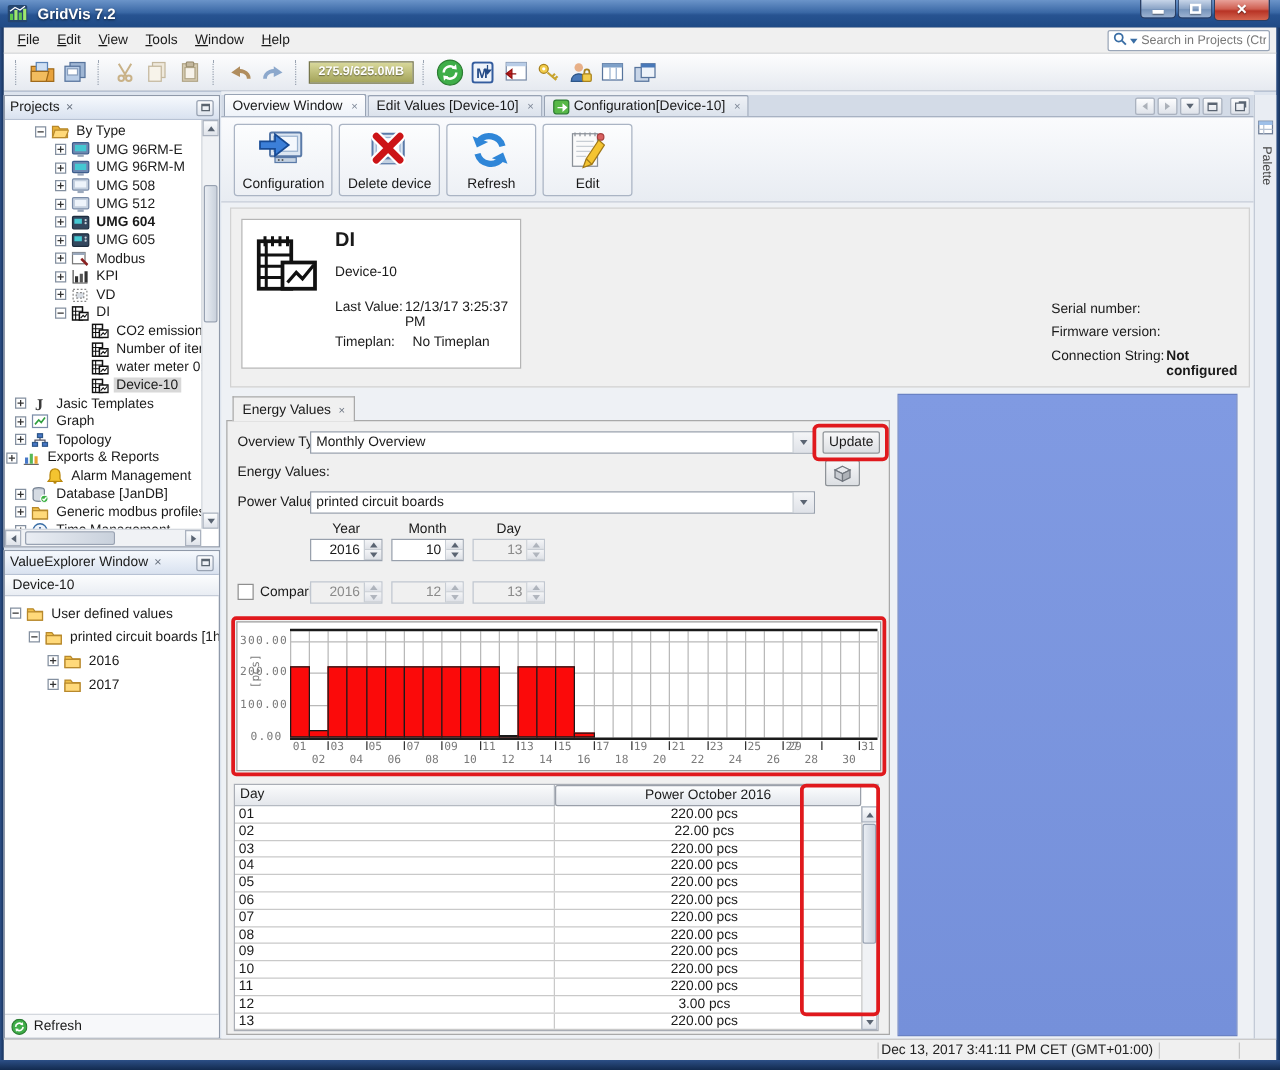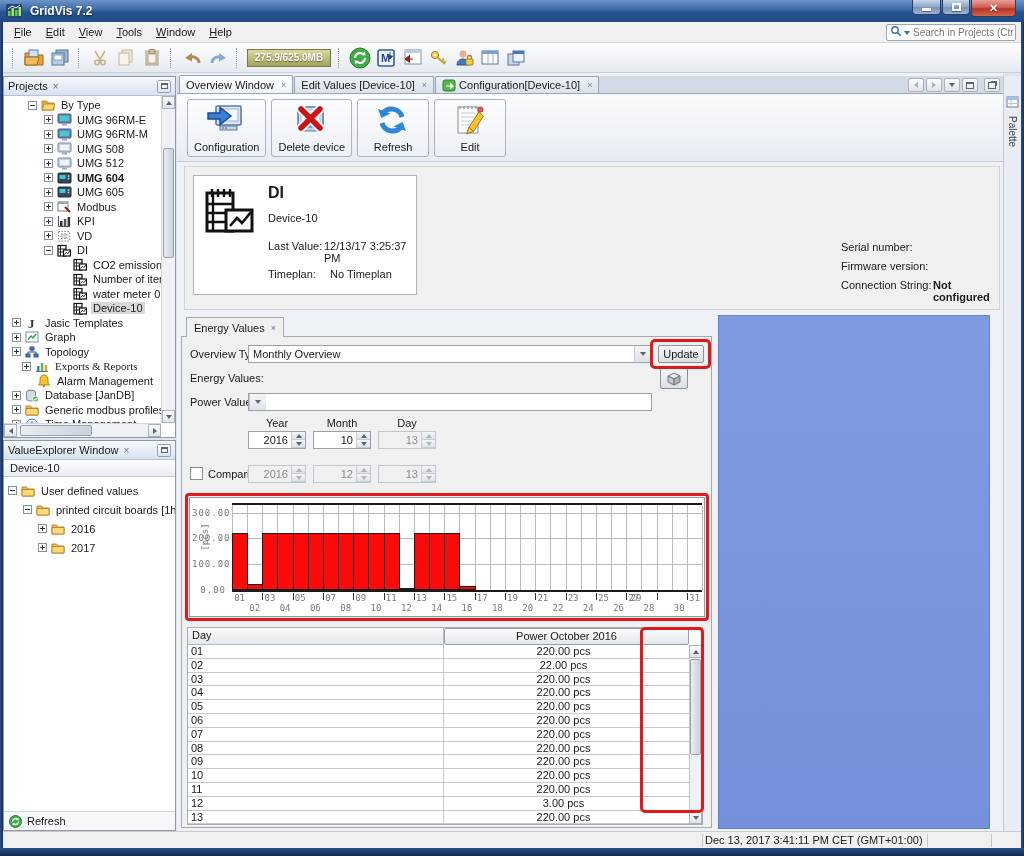--- a/index.html
+++ b/index.html
@@ -502,21 +502,21 @@
           <span class="ticon">
             <svg width="14" height="12">
               <path d="M7 4v2M7 6H3v2M7 6h4v2" stroke="#556" fill="none"></path>
               <rect x="5" y="1" width="4" height="3" fill="#4878c8" stroke="#2d5688"></rect>
               <rect x="1" y="8" width="4" height="3" fill="#4878c8" stroke="#2d5688"></rect>
               <rect x="9" y="8" width="4" height="3" fill="#4878c8" stroke="#2d5688"></rect>
             </svg>
           </span>
           <span class="tlabel">Topology</span>
         </div>
-        <div class="trow" style="height: 14.5px; padding-left: 18px; font-family: Liberation Serif, serif;">
+        <div class="trow" style="height: 14.5px; padding-left: 1px;">
           <span class="exp plus"></span>
           <span class="ticon">
             <svg width="14" height="12">
               <path d="M1 11.5h12" stroke="#666"></path>
               <rect x="2" y="6" width="2.5" height="5" fill="#4878c8"></rect>
               <rect x="5.8" y="3" width="2.5" height="8" fill="#58b858"></rect>
               <rect x="9.6" y="5" width="2.5" height="6" fill="#e8a030"></rect>
             </svg>
           </span>
           <span class="tlabel">Exports &amp; Reports</span>
@@ -796,20 +796,21 @@
   <div class="btn" style="left:478px;top:31px;width:28px;height:21px">
     <svg width="16" height="14">
         <path d="M8 1l6 3-6 3-6-3z" fill="#e8eaee" stroke="#70767e"></path>
         <path d="M2 4v6l6 3V7z" fill="#c8ccd2" stroke="#70767e"></path>
         <path d="M14 4v6l-6 3V7z" fill="#aeb2b8" stroke="#70767e"></path>
       </svg>
   </div>
 
   <div class="flabel" style="left:8px;top:56px">Power Values:</div>
   <div class="combo" style="left:66px;top:56px;width:404px">
+    <span class="val">printed circuit boards</span>
     <span class="arrow">
         <span class="tri down"></span>
       </span>
   </div>
 
   <div class="datehdr" style="left:66px;top:80px">Year</div>
   <div class="datehdr" style="left:131px;top:80px">Month</div>
   <div class="datehdr" style="left:196px;top:80px">Day</div>
 
   <div class="spin" style="left:66px;top:94px">

